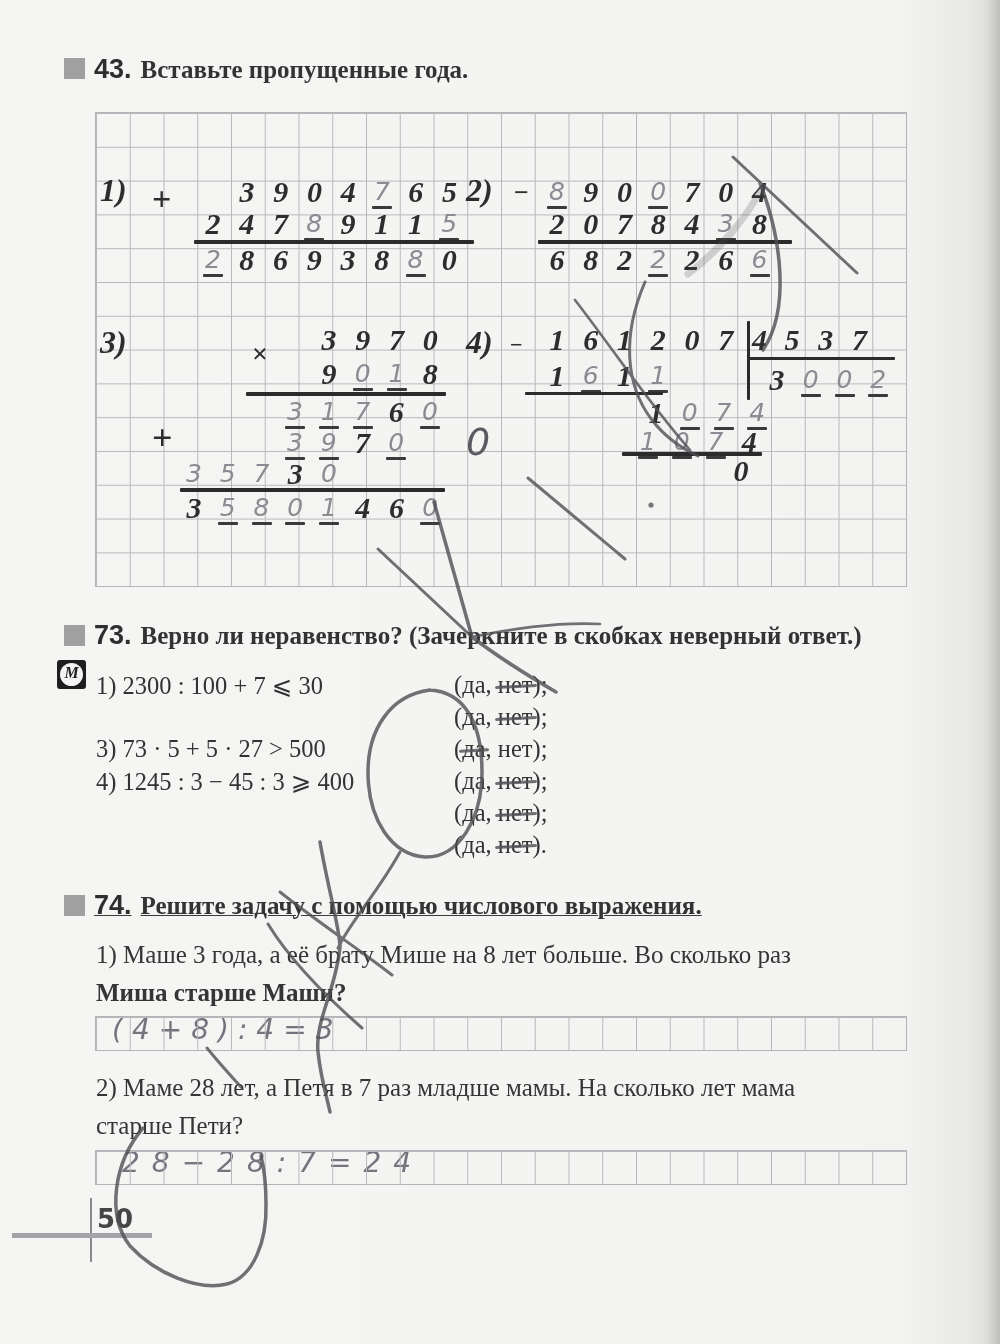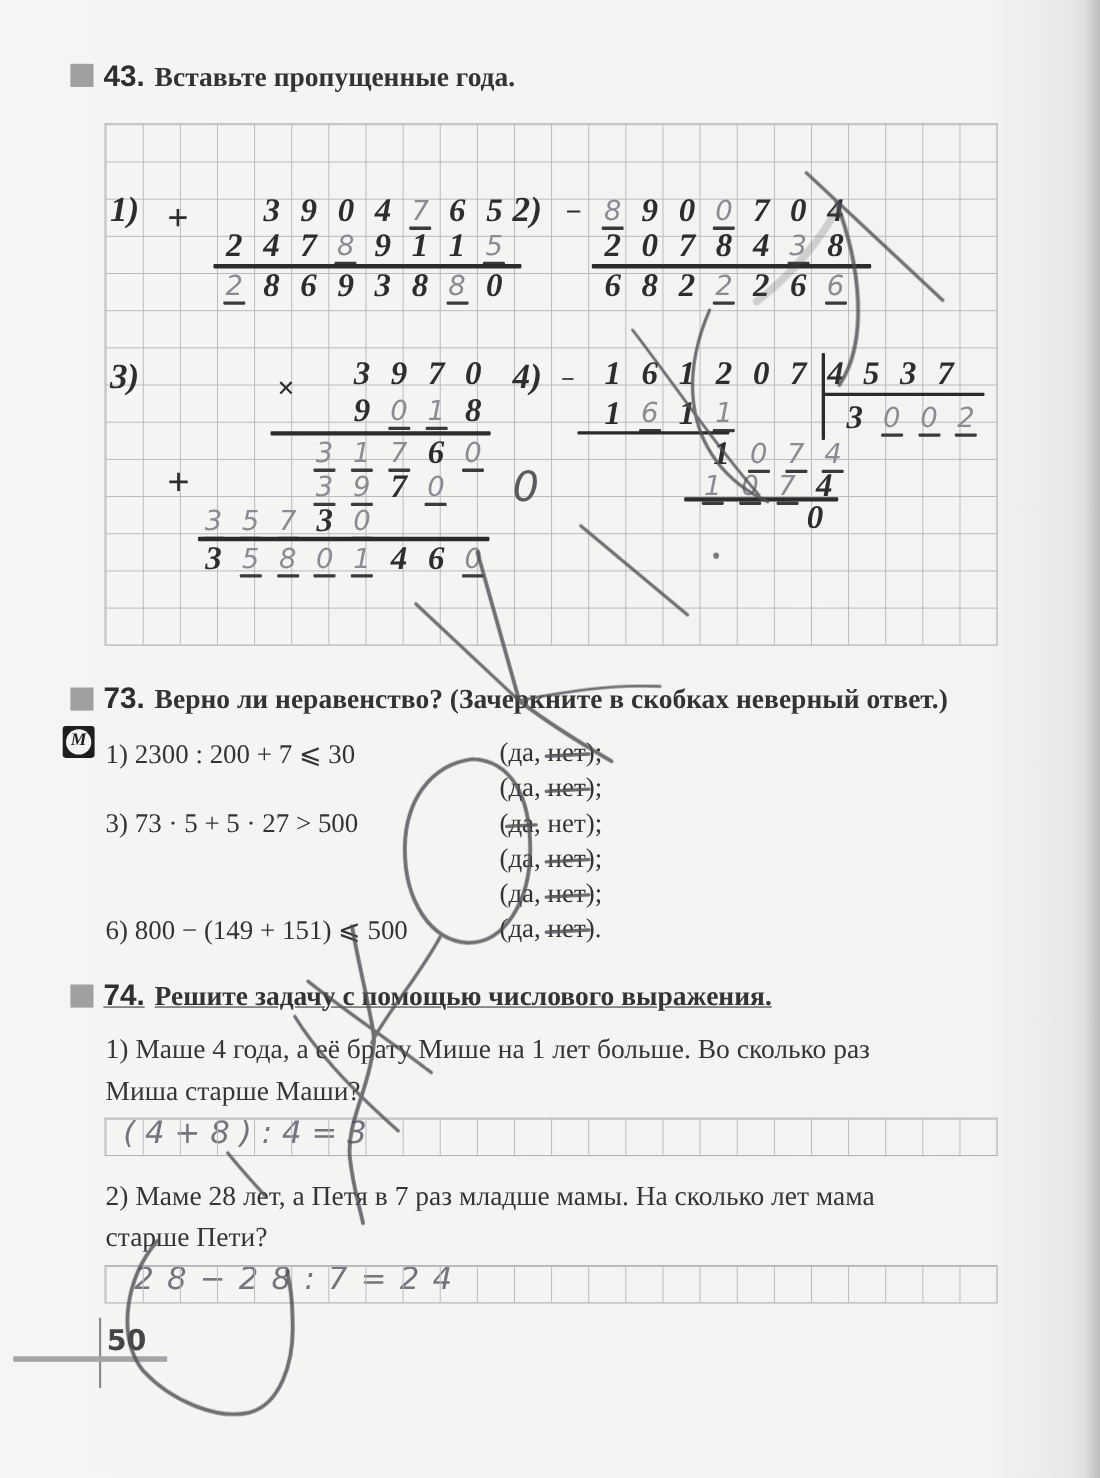--- a/index.html
+++ b/index.html
@@ -231,35 +231,35 @@
 
 <div class="sec-square" style="left:64px;top:625px;"></div>
 <div class="sec-head" style="top:620px;">
   <span class="sec-num">73.</span><span class="sec-title">Верно ли неравенство? (Зачеркните в скобках неверный ответ.)</span>
 </div>
 <div class="m-badge" style="left:57px;top:660px;">
   <div class="circ"></div>
   <div class="m">М</div>
 </div>
 <div id="s73-items">
-    <div class="item73" style="top: 671px;"><span>1) 2300 : 200 + 7 ⩽ 30</span><span class="ianswer">(<span class="">да</span>, <span class="struck">нет</span>);</span></div>
+    <div class="item73" style="top: 671px;"><span>1) 2300 : 100 + 7 ⩽ 30</span><span class="ianswer">(<span class="">да</span>, <span class="struck">нет</span>);</span></div>
     <div class="item73" style="top: 703px;"><span class="ianswer">(<span class="">да</span>, <span class="struck">нет</span>);</span></div>
     <div class="item73" style="top: 735px;"><span>3) 73 · 5 + 5 · 27 &gt; 500</span><span class="ianswer">(<span class="struck">да</span>, <span class="">нет</span>);</span></div>
-    <div class="item73" style="top: 767px;"><span class="ianswer">(<span class="">да</span>, <span class="struck">нет</span>);</span></div>
+    <div class="item73" style="top: 767px;"><span>4) 1245 : 3 − 45 : 3 ⩾ 400</span><span class="ianswer">(<span class="">да</span>, <span class="struck">нет</span>);</span></div>
     <div class="item73" style="top: 799px;"><span class="ianswer">(<span class="">да</span>, <span class="struck">нет</span>);</span></div>
-    <div class="item73" style="top: 831px;"><span>6) 800 − (149 + 151) ⩽ 500</span><span class="ianswer">(<span class="">да</span>, <span class="struck">нет</span>).</span></div>
+    <div class="item73" style="top: 831px;"><span class="ianswer">(<span class="">да</span>, <span class="struck">нет</span>).</span></div>
   </div>
 
 <div class="sec-square" style="left:64px;top:895px;"></div>
 <div class="sec-head" style="top:890px;text-decoration:underline;">
   <span class="sec-num">74.</span><span class="sec-title">Решите задачу с помощью числового выражения.</span>
 </div>
 <div id="s74-tasks">
-    <div class="tline" style="top: 941px;">1) Маше 4 года, а её брату Мише на 1 лет больше. Во сколько раз</div>
-    <div class="tline" style="top: 979px;">Миша старше Маши?</div>
+    <div class="tline" style="top: 941px;">1) Маше 3 года, а её брату Мише на 8 лет больше. Во сколько раз</div>
+    <div class="tline" style="top: 979px; font-weight: bold;">Миша старше Маши?</div>
     <div class="answer-hw" style="left: 112px; top: 1013px; letter-spacing: 9px;">(4+8):4=3</div>
     <div class="tline" style="top: 1074px;">2) Маме 28 лет, а Петя в 7 раз младше мамы. На сколько лет мама</div>
     <div class="tline" style="top: 1112px;">старше Пети?</div>
     <div class="answer-hw" style="left: 122px; top: 1146px; letter-spacing: 12px;">28−28:7=24</div>
   </div>
 
 <div class="sqgrid" style="left:95px;top:1016px;width:810px;height:33px;background-size:33.75px 33px;"></div>
 <div class="sqgrid" style="left:95px;top:1150px;width:810px;height:33px;background-size:33.75px 33px;"></div>
 
 <div class="foot-vline" style="left:90px;top:1198px;width:1.5px;height:64px;"></div>

